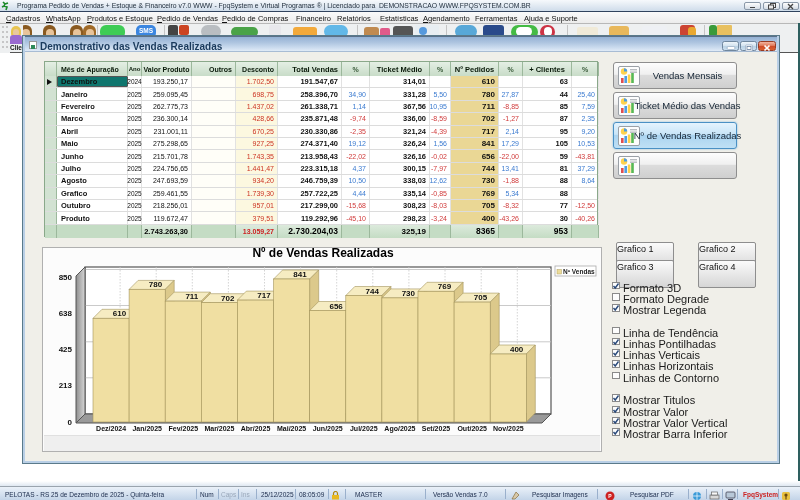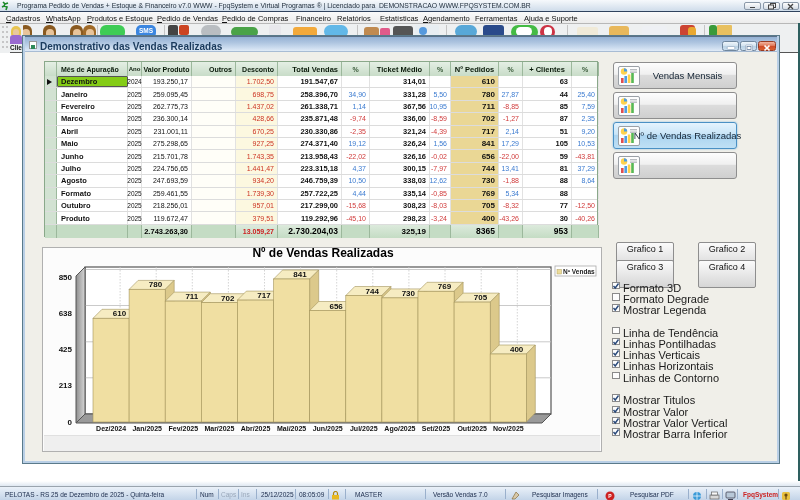--- a/index.html
+++ b/index.html
@@ -27,21 +27,21 @@
 .cb svg{position:absolute;left:50%;top:1.5px;transform:translateX(-50%);margin:0}
 
 #grid{left:44px;top:61px;width:554px;height:176px;background:#fff;border:1px solid #8aa88a;font-size:7px}
 .thead{position:absolute;left:0;top:0;width:552px;height:14px;background:linear-gradient(#e4efe4,#c8dcc8)}
 .thead .c{position:absolute;top:0;height:100%;border-right:1px solid #9cb89c;font-weight:bold;color:#0a1a0a;font-size:7px;display:flex;align-items:center;justify-content:center;white-space:nowrap;overflow:hidden}
 .trow{position:absolute;left:0;width:552px;border-bottom:1px solid #dcdcdc;background:#fff}
 .trow .c{position:absolute;top:0;height:100%;border-right:1px solid #e2e2e2;display:flex;align-items:center;justify-content:flex-end;padding-right:3px;font-size:7px;color:#111}
 .trow .ind{background:#d2e2d2;border-right:1px solid #9cb89c}
 .trow .mes,.thead .mes{justify-content:flex-start;padding-left:4px}
 .trow .mes{font-weight:bold;font-size:7.5px}
-.trow .mesed{position:absolute;top:0;height:100%;left:12px;width:71px;font-weight:bold;font-size:7.5px;display:flex;align-items:center;justify-content:flex-start;padding-left:3px;background:#84cc16;border:1px solid #555;border-radius:1px}
+.trow .mesed{position:absolute;top:0;height:100%;left:12px;width:71px;font-weight:bold;font-size:7.5px;display:flex;align-items:center;justify-content:flex-start;padding-left:3px;background:#0f766e;border:1px solid #555;border-radius:1px}
 .trow .ano{justify-content:center;font-size:6.5px;padding-right:0}
 .trow .outros{background:#fffef8}
 .trow .desc{background:#fcf8e0;color:#cc3322}
 .trow .total{font-weight:bold;font-size:7.5px}
 .trow .ticket{font-weight:bold;font-size:7.5px}
 .trow .ped{background:#ead795;font-weight:bold;font-size:8px}
 .trow .cli{font-weight:bold;font-size:7.5px}
 .pos{color:#3a7ad0} .neg{color:#d03a3a}
 .arrow{width:0;height:0;border-left:5px solid #111;border-top:3.5px solid transparent;border-bottom:3.5px solid transparent;margin:0 auto}
 #totrow{position:absolute;left:0;top:162.8px;width:552px;height:13px;background:linear-gradient(#dceadc,#c4dcc4)}
@@ -57,21 +57,21 @@
 .ticket{left:325px;width:60px}
 .p2{left:385px;width:21px}
 .ped{left:406px;width:48px}
 .p3{left:454px;width:24px}
 .cli{left:478px;width:49px}
 .p4{left:527px;width:27px}
 
 .bigbtn{position:absolute;left:613px;width:124px;height:27px;background:linear-gradient(#fdfdfd,#f0f0f0 45%,#dcdcdc 50%,#cfcfcf);border:1px solid #8e8e8e;border-radius:3px}
 .bigbtn .bl{position:absolute;left:26px;right:1px;top:0;height:100%;display:flex;align-items:center;justify-content:center;font-size:9.5px;color:#152535;white-space:nowrap}
 .bigbtn.sel{background:linear-gradient(#e4f3fd,#c8e5f8 45%,#abd4f0 50%,#bfe0f5);border-color:#4a90c4;box-shadow:0 0 2px #7ab8e0}
-.graf{position:absolute;width:58px;height:28px;background:linear-gradient(#fbfbfb,#e8e8e8 50%,#d6d6d6);border:1px solid #8e8e8e;border-radius:2px;font-size:9px;color:#111;text-align:center;line-height:12px}
+.graf{position:absolute;width:58px;height:28px;background:linear-gradient(#fbfbfb,#e8e8e8 50%,#d6d6d6);border:1px solid #8e8e8e;border-radius:2px;font-size:9px;color:#111;line-height:12px}
 .chk{position:absolute;left:612px;height:9px}
 .chk .box{position:absolute;left:0;top:0.5px;width:7.5px;height:7.5px;background:#fdfdfd;border:1px solid #8a8a8a}
 .chk .box svg{position:absolute;left:-1px;top:-1px}
 .chk .lbl{position:absolute;left:11px;top:0.5px;font-size:11px;color:#1a1a1a;white-space:nowrap}
 
 #chartpanel{left:42px;top:247px;width:560px;height:205px;background:#fcfcfc;border:1px solid #b0b0b0}
 #charttitle{position:absolute;left:0;top:-2px;width:560px;text-align:center;font-size:12px;font-weight:bold;color:#000}
 
 #prestrip{left:0;top:481px;width:800px;height:5px;background:linear-gradient(#ffffff,#dfe8f2)}
 #statusbar{left:0;top:486px;width:800px;height:14px;background:linear-gradient(#eaf1f9,#c3d4e8);border-top:1px solid #9aa4ae;font-size:6.5px;color:#1a2a4a}
@@ -326,21 +326,21 @@
         <span class="neg">-2,35</span>
       </div>
       <div class="c ticket">321,24</div>
       <div class="c p2">
         <span class="neg">-4,39</span>
       </div>
       <div class="c ped">717</div>
       <div class="c p3">
         <span class="pos">2,14</span>
       </div>
-      <div class="c cli">51</div>
+      <div class="c cli">95</div>
       <div class="c p4">
         <span class="pos">9,20</span>
       </div>
     </div>
 <div class="trow" style="top:76.0px;height:12.4px">
 <div class="c ind"></div>
       <div class="c mes">Maio</div>
       <div class="c ano">2025</div>
       <div class="c valor">275.298,65</div>
       <div class="c outros"></div>
@@ -429,21 +429,21 @@
       <div class="c p3">
         <span class="neg">-1,88</span>
       </div>
       <div class="c cli">88</div>
       <div class="c p4">
         <span class="pos">8,64</span>
       </div>
     </div>
 <div class="trow" style="top:125.6px;height:12.4px">
 <div class="c ind"></div>
-      <div class="c mes">Formato</div>
+      <div class="c mes">Grafico</div>
       <div class="c ano">2025</div>
       <div class="c valor">259.461,55</div>
       <div class="c outros"></div>
       <div class="c desc">1.739,30</div>
       <div class="c total">257.722,25</div>
       <div class="c p1">
         <span class="pos">4,44</span>
       </div>
       <div class="c ticket">335,14</div>
       <div class="c p2">
@@ -541,20 +541,21 @@
 <rect x="0.5" y="0.5" width="21" height="19" rx="1.5" fill="#fdfdfd" stroke="#9aa0a6"></rect>
 <circle cx="6" cy="5.5" r="3.2" fill="#ffd24d"></circle>
       <path d="M6 5.5 L6 2.3 A3.2 3.2 0 0 1 9.2 5.5 Z" fill="#4d9de0"></path>
 <rect x="12" y="3" width="7" height="1.4" fill="#b8bcc0"></rect>
       <rect x="12" y="5.5" width="7" height="1.4" fill="#b8bcc0"></rect>
 <rect x="3" y="12" width="2.6" height="5" fill="#e04d4d"></rect>
       <rect x="6.4" y="10" width="2.6" height="7" fill="#4d9de0"></rect>
 <rect x="9.8" y="8.5" width="2.6" height="8.5" fill="#ffd24d"></rect>
       <rect x="13.2" y="7" width="2.6" height="10" fill="#57b954"></rect>
     </svg>
+    <div class="bl">Ticket Médio das Vendas</div>
   </div>
 <div class="bigbtn sel" style="top:122px">
     <svg style="position:absolute;left:4px;top:3px" width="22" height="20" viewBox="0 0 22 20">
 <rect x="0.5" y="0.5" width="21" height="19" rx="1.5" fill="#fdfdfd" stroke="#9aa0a6"></rect>
 <circle cx="6" cy="5.5" r="3.2" fill="#ffd24d"></circle>
       <path d="M6 5.5 L6 2.3 A3.2 3.2 0 0 1 9.2 5.5 Z" fill="#4d9de0"></path>
 <rect x="12" y="3" width="7" height="1.4" fill="#b8bcc0"></rect>
       <rect x="12" y="5.5" width="7" height="1.4" fill="#b8bcc0"></rect>
 <rect x="3" y="12" width="2.6" height="5" fill="#e04d4d"></rect>
       <rect x="6.4" y="10" width="2.6" height="7" fill="#4d9de0"></rect>

